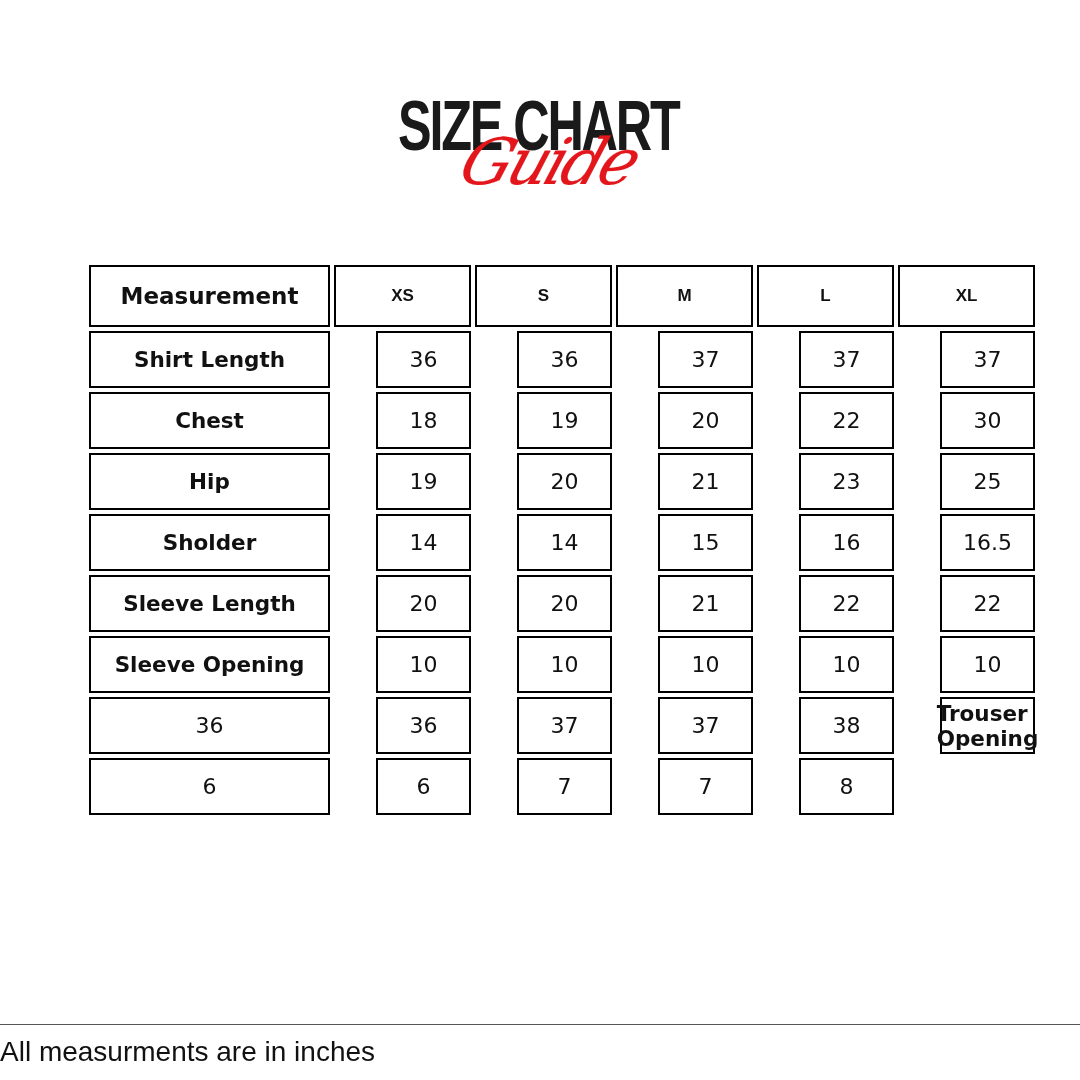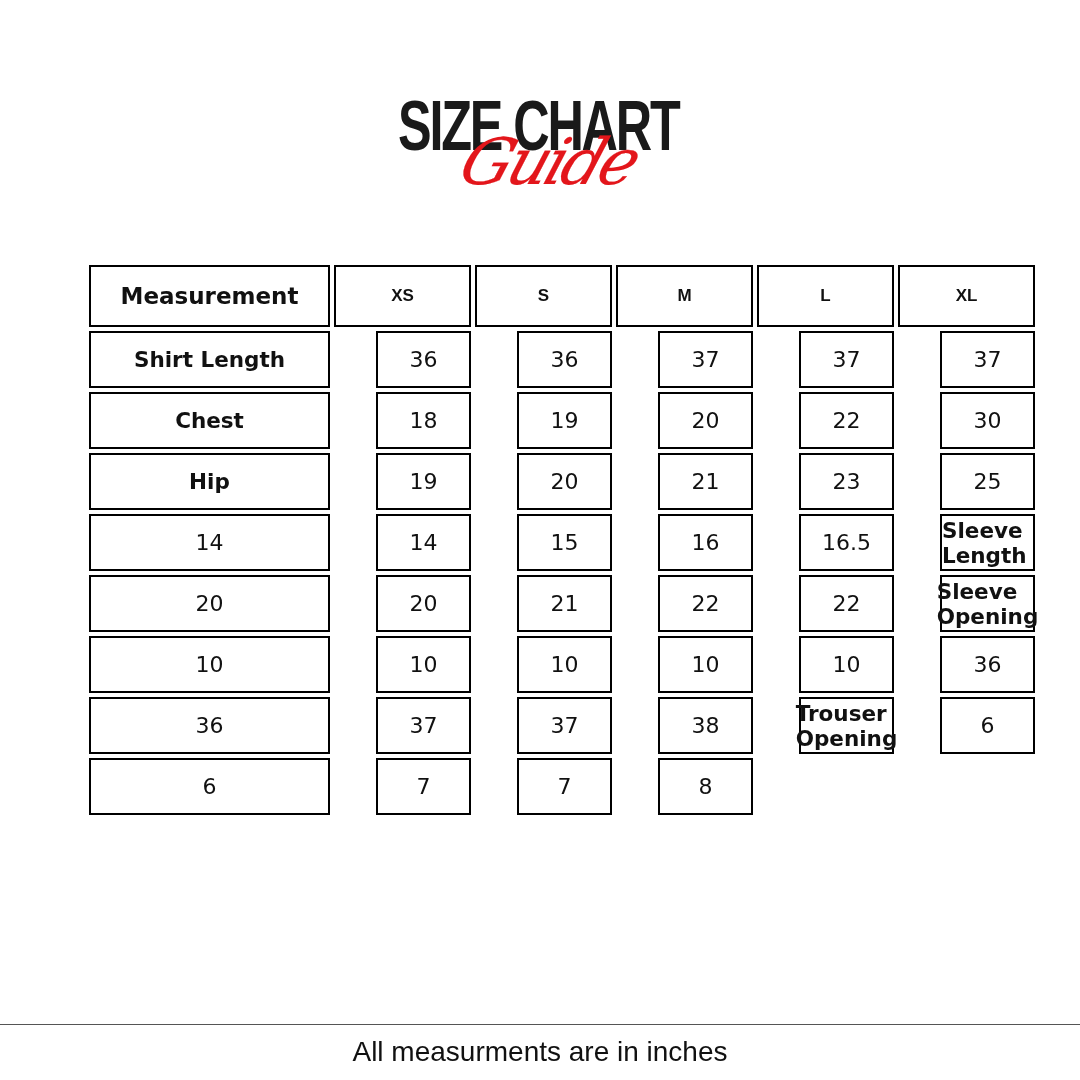--- a/index.html
+++ b/index.html
@@ -90,21 +90,20 @@
       top: 1024px;
       width: 1080px;
       height: 0;
       border-top: 1.5px solid #555555;
     }
     .footer-note {
       position: absolute;
       left: 0;
       top: 1034px;
       width: 1080px;
-      text-align: center;
       font-family: "Liberation Sans", sans-serif;
       font-size: 28px;
       line-height: 36px;
       color: #111111;
     }
   </style>
 </head>
 <body>
 
 <div class="title-block">
@@ -135,20 +134,21 @@
   <div class="cell value">22</div>
   <div class="cell value">30</div>
 
   <div class="cell label">Hip</div>
   <div class="cell value">19</div>
   <div class="cell value">20</div>
   <div class="cell value">21</div>
   <div class="cell value">23</div>
   <div class="cell value">25</div>
 
+  <div class="cell label">Sholder</div>
   <div class="cell value">14</div>
   <div class="cell value">14</div>
   <div class="cell value">15</div>
   <div class="cell value">16</div>
   <div class="cell value">16.5</div>
 
   <div class="cell label">Sleeve Length</div>
   <div class="cell value">20</div>
   <div class="cell value">20</div>
   <div class="cell value">21</div>

